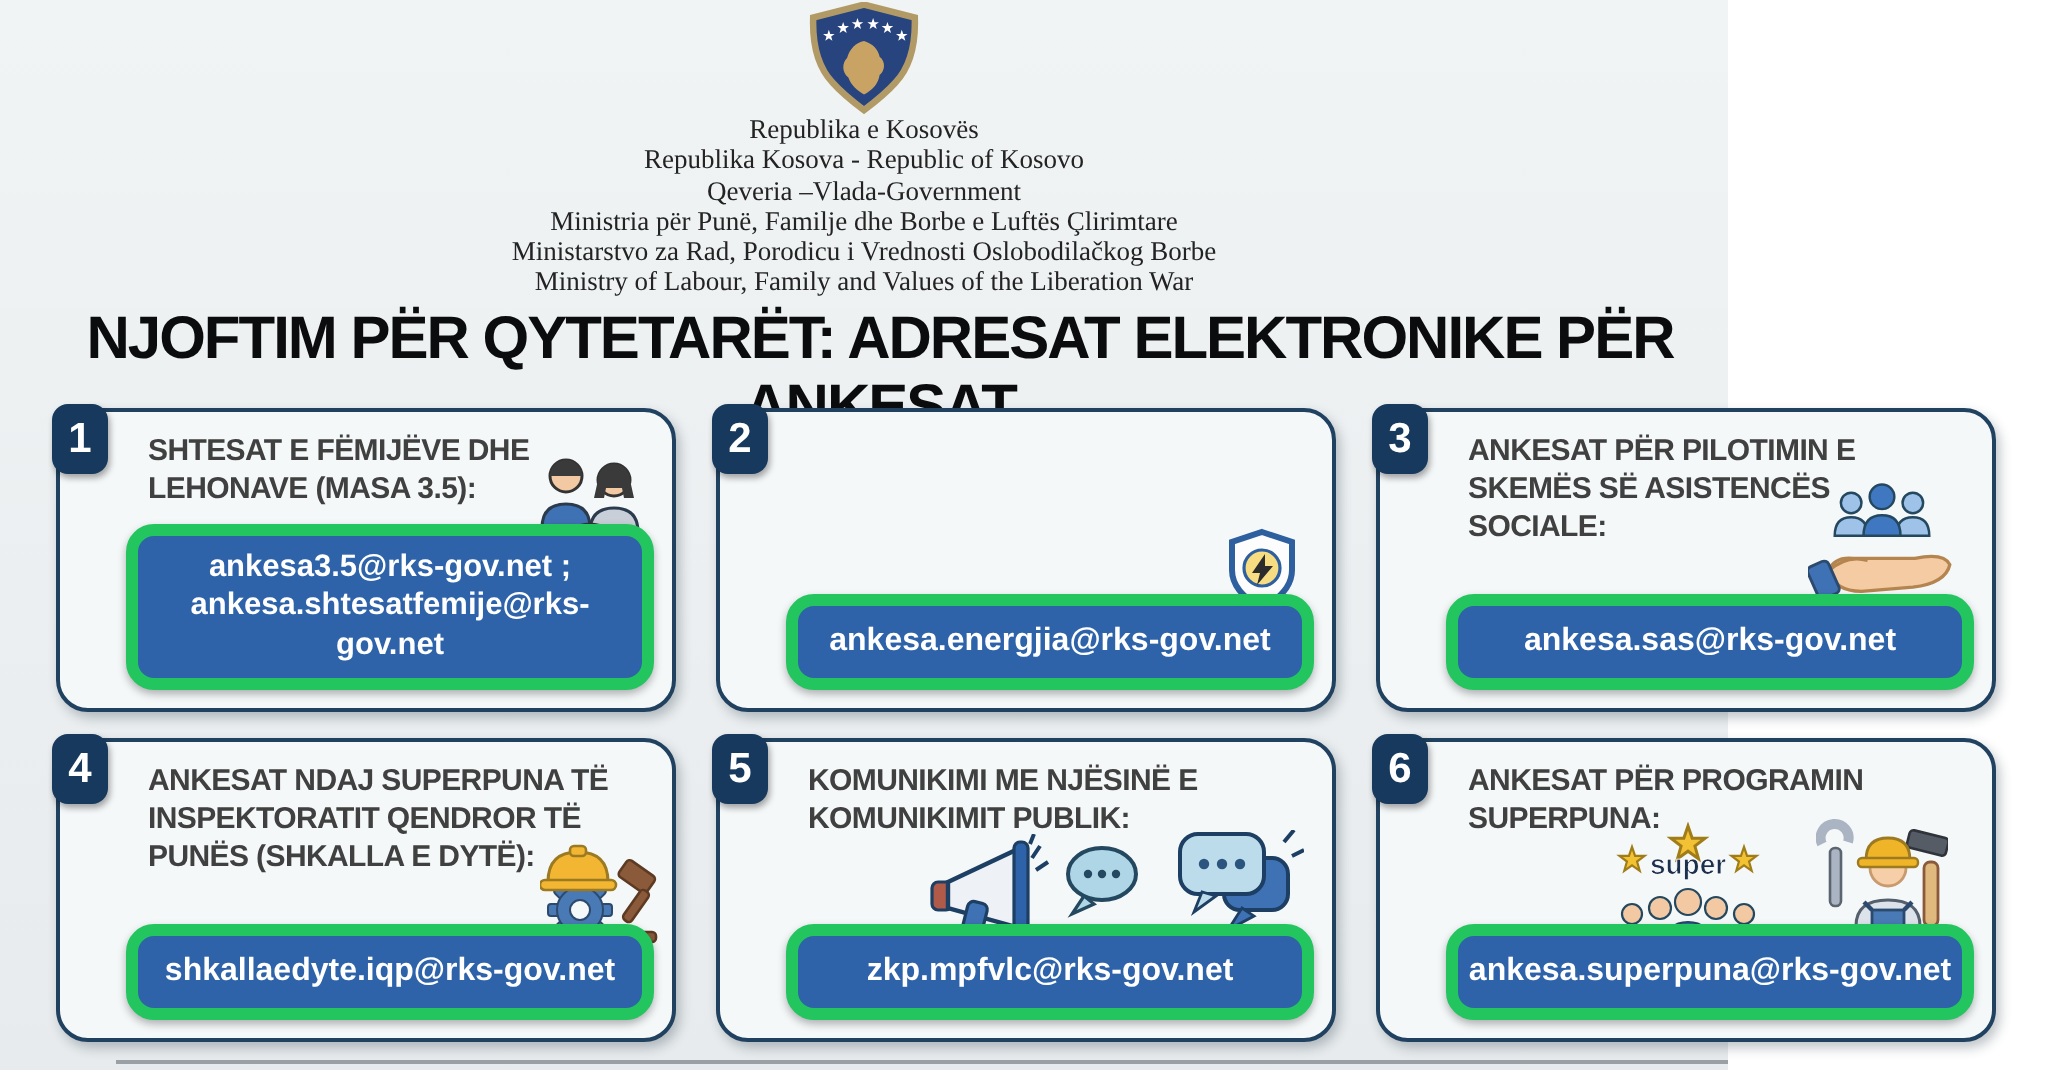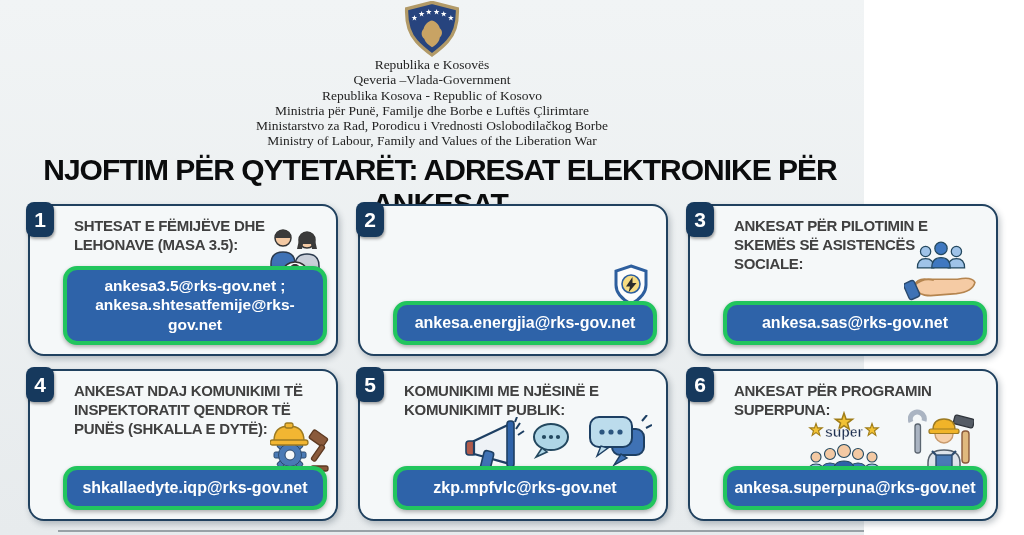--- a/index.html
+++ b/index.html
@@ -16,21 +16,21 @@
   
   .grid{position:absolute;left:28px;top:204px;width:970px;height:314px;display:grid;
         grid-template-columns:repeat(3,310px);grid-template-rows:152px 152px;gap:13px 20px;}
   .card{position:relative;background:#f5f8f9;border:2.5px solid #20415f;border-radius:16px;
         box-shadow:2px 3px 6px rgba(30,45,60,.28);}
   .badge{position:absolute;top:-4px;left:-4px;width:28px;height:35px;background:#16395d;color:#fff;
          border-radius:8px;font-size:21px;font-weight:bold;display:flex;align-items:center;
          justify-content:center;box-shadow:1px 2px 3px rgba(0,0,0,.35);}
   .card-title{margin:11px 8px 0 44px;font-weight:bold;font-size:15px;line-height:1.26;
               letter-spacing:-.3px;color:#404040;white-space:pre-line;}
-  .email-btn{position:absolute;left:9px;right:9px;bottom:9px;background:#2e63a9;border:4px solid #22c55e;
+  .email-btn{position:absolute;left:9px;right:9px;bottom:9px;background:#2e63a9;border:6px solid #22c55e;
              border-radius:14px;color:#fff;font-weight:bold;font-size:16px;line-height:1.28;
              text-align:center;padding:8px 2px;white-space:pre-line;cursor:pointer;
              box-shadow:0 2px 4px rgba(0,0,0,.3);margin-left:24px;}
   .c1 .email-btn{font-size:15.5px;padding:6px 2px;}
   .icon{position:absolute;}
   .c1 .icon-a{right:12px;top:20px;width:58px;height:62px;}
   .c2 .icon-a{right:17px;top:58px;width:36px;height:42px;}
   .c3 .icon-a{right:18px;top:34px;width:74px;height:62px;}
   .c4 .icon-a{right:6px;top:46px;width:60px;height:56px;}
   .c5 .icon-a{left:94px;top:46px;width:122px;height:58px;}
@@ -59,22 +59,22 @@
         <use href="#star5" transform="translate(34,20) scale(0.78)"></use>
         <use href="#star5" transform="translate(45,17) scale(0.78)"></use>
         <use href="#star5" transform="translate(57,17) scale(0.78)"></use>
         <use href="#star5" transform="translate(68,20) scale(0.78)"></use>
         <use href="#star5" transform="translate(79,26) scale(0.78)"></use>
       </g>
       <path d="M50 30 C57 32 61 37 62 42 C67 46 66 53 62 56 C61 63 56 68 50 71 C45 68 40 64 38 58 C33 54 33 47 37 43 C39 36 44 31 50 30 Z" fill="#c8a364"></path>
     </svg>
     <div class="gov-lines">
       <div>Republika e Kosovës</div>
+      <div>Republika Kosova - Republic of Kosovo</div>
       <div>Qeveria –Vlada-Government</div>
-      <div>Republika Kosova - Republic of Kosovo</div>
       <div>Ministria për Punë, Familje dhe Borbe e Luftës Çlirimtare</div>
       <div>Ministarstvo za Rad, Porodicu i Vrednosti Oslobodilačkog Borbe</div>
       <div>Ministry of Labour, Family and Values of the Liberation War</div>
     </div>
   </div>
 
   <h1 class="page-title">NJOFTIM PËR QYTETARËT: ADRESAT ELEKTRONIKE PËR ANKESAT</h1>
 
   <div class="grid">
 
@@ -121,21 +121,21 @@
         <path d="M27 27 q0-10 9-10 q9 0 9 10 z" fill="#3f78c0" stroke="#23485f" stroke-width="1.2"></path>
         <path d="M10 44 q3-7 12-6 l30 0 q14-3 17 3 q-2 9-18 11 l-25 2 q-13 0-16-10 z" fill="#f5cba4" stroke="#b5854f" stroke-width="1.6"></path>
         <path d="M10 44 q9-8 19-5" fill="none" stroke="#b5854f" stroke-width="1.6"></path>
         <rect x="2" y="40" width="11" height="17" rx="2.5" fill="#3f72b5" stroke="#2b4a6e" stroke-width="1.4" transform="rotate(-24 7.5 48.5)"></rect>
       </svg>
       <div class="email-btn">ankesa.sas@rks-gov.net</div>
     </section>
 
     <section class="card c4">
       <div class="badge">4</div>
-      <div class="card-title">ANKESAT NDAJ KOMUNIKIMI TË
+      <div class="card-title">ANKESAT NDAJ SUPERPUNA TË
 INSPEKTORATIT QENDROR TË
 PUNËS (SHKALLA E DYTË):</div>
       <svg class="icon icon-a" viewBox="0 0 60 56">
         <g fill="#4a7ab5" stroke="#2b4a6e" stroke-width="1">
           <rect x="17" y="22" width="6" height="7" rx="1.5" transform="rotate(0 20 38)"></rect>
           <rect x="17" y="22" width="6" height="7" rx="1.5" transform="rotate(45 20 38)"></rect>
           <rect x="17" y="22" width="6" height="7" rx="1.5" transform="rotate(90 20 38)"></rect>
           <rect x="17" y="22" width="6" height="7" rx="1.5" transform="rotate(135 20 38)"></rect>
           <rect x="17" y="22" width="6" height="7" rx="1.5" transform="rotate(180 20 38)"></rect>
           <rect x="17" y="22" width="6" height="7" rx="1.5" transform="rotate(225 20 38)"></rect>

